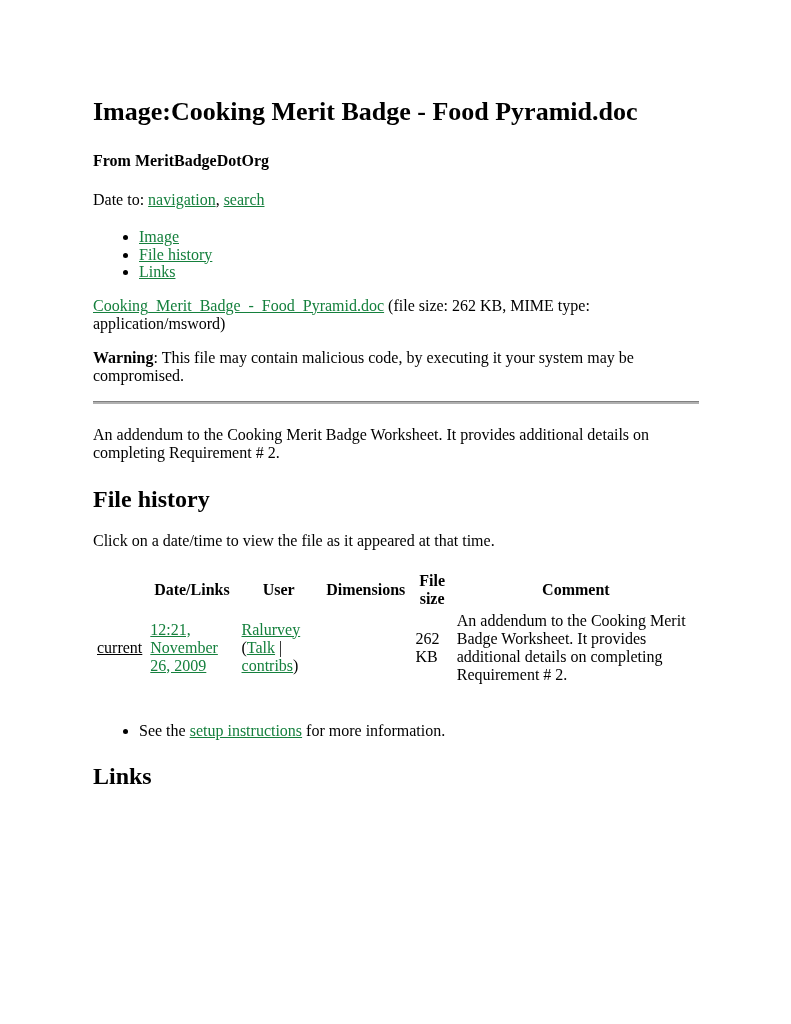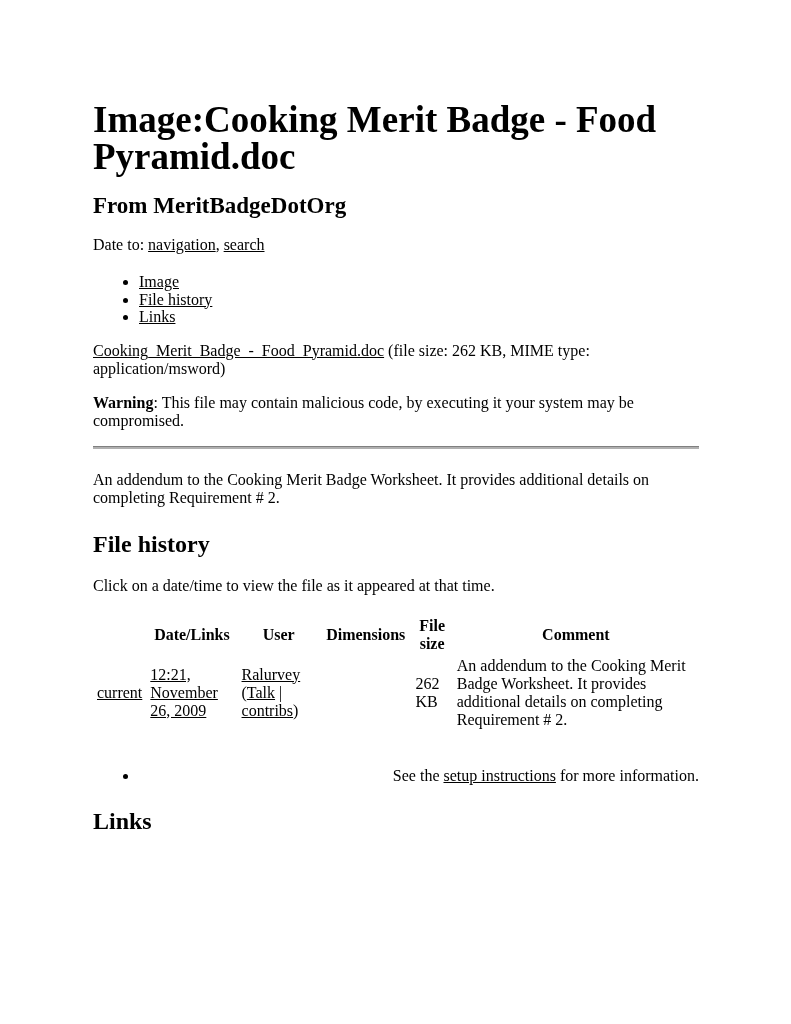--- a/index.html
+++ b/index.html
@@ -2,41 +2,41 @@
 <html><head>
 <meta charset="utf-8">
 <style>
   html,body{margin:0;padding:0;background:#fff;}
   body{
     width:791px;height:1024px;overflow:hidden;color:#000;
     font-family:"Liberation Serif","DejaVu Serif",serif;
     font-size:16px;line-height:18px;
   }
   .page{padding:89px 92px 0 93px;}
-  h1{font-size:37px;line-height:37px;font-weight:bold;margin:12px 0 22px 0;}
-  .site-sub{font-size:23px;font-weight:bold;margin:0 0 21px 0;}
+  h1{font-size:26px;line-height:37px;font-weight:bold;margin:4px 0 22px 0;}
+  .site-sub{font-size:16px;font-weight:bold;margin:0 0 21px 0;}
   p{margin:16px 0;}
   .jump{margin:0 0 19px 0;}
-  a.lnk{color:#000000;cursor:pointer;}
+  a.lnk{color:#15803d;cursor:pointer;}
   ul{margin:19px 0 5px 0;padding-left:46px;list-style:disc;}
   li{line-height:17.5px;margin:0;}
   hr.rule{border:none;border-top:1px solid #808080;background:#b0b0b0;height:2px;margin:11px 0 22px 0;}
   h2{font-size:24px;line-height:26px;font-weight:bold;margin:24px 0 20px 0;}
   table.fh{border-collapse:collapse;margin:20px 0 0 0;table-layout:fixed;}
   table.fh th,table.fh td{vertical-align:middle;padding:2px 4px;font-size:16px;line-height:18px;}
   table.fh th{font-weight:bold;text-align:center;}
   table.fh td{text-align:left;}
   .c1{width:42px;text-decoration:underline;}
   .c2{width:84px;}
   .c3{width:76px;}
   .c4{width:84px;}
   .c5{width:34px;}
   .c6{width:254px;}
   ul.edit-list{margin:36px 0 0 0;}
-  .setup{margin:20px 0 0 0;text-align:right;}
+  .setup{margin:20px 0 0 0;}
   .retrieved{overflow-wrap:break-word;word-wrap:break-word;}
 </style>
 </head>
 <body>
 
 <div class="page">
 
   <h1>Image:Cooking Merit Badge - Food Pyramid.doc</h1>
 
   <p class="site-sub">From MeritBadgeDotOrg</p>

